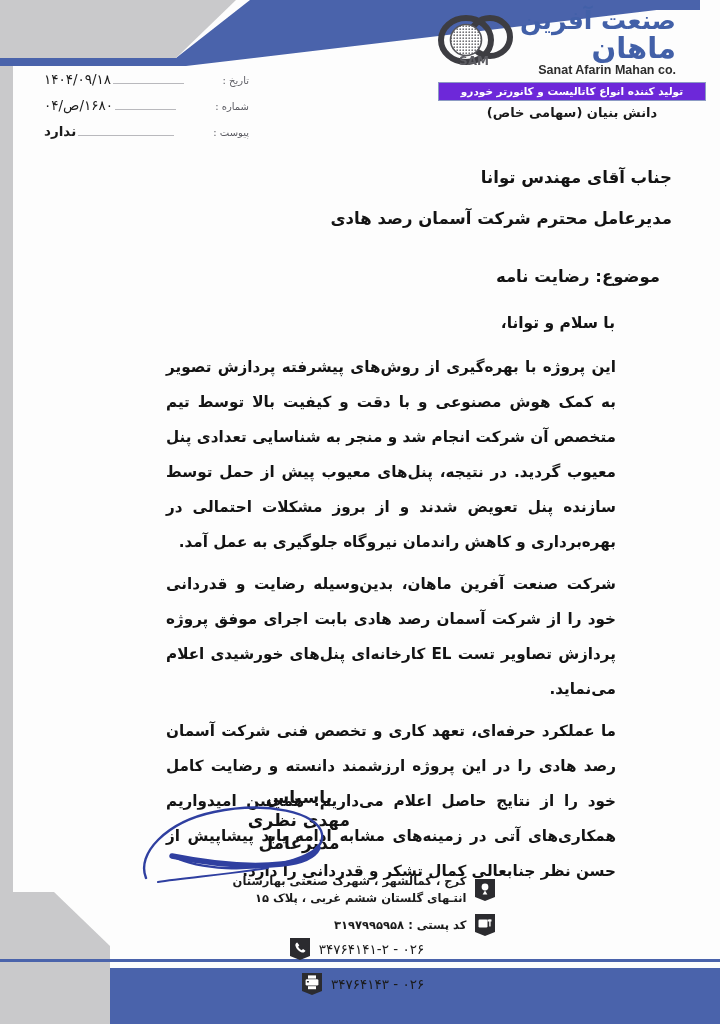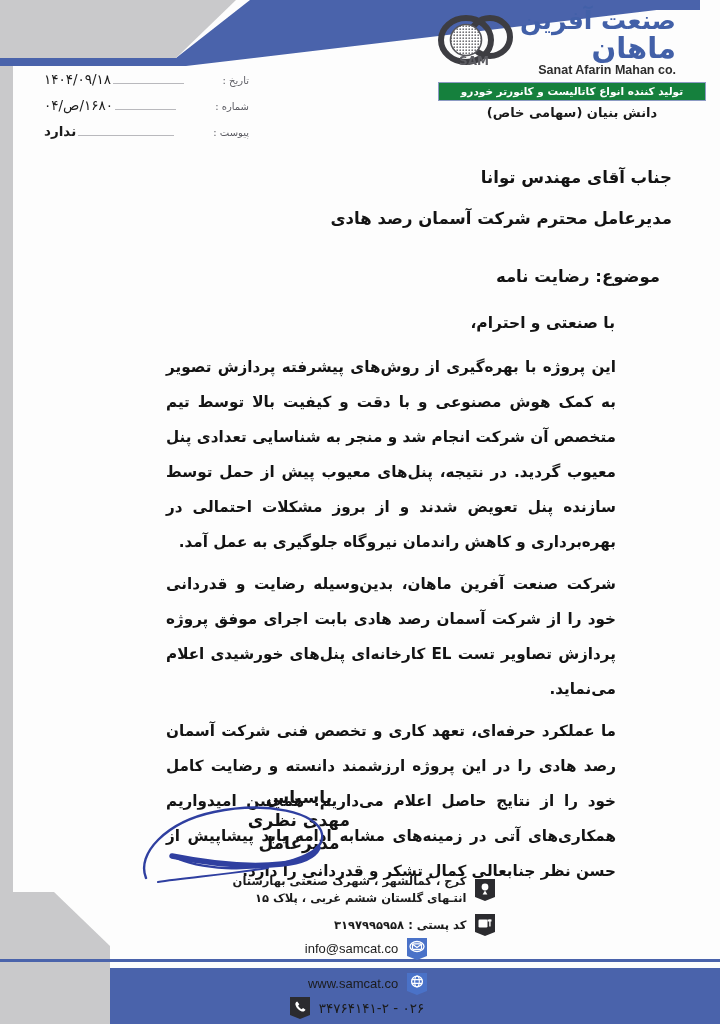--- a/index.html
+++ b/index.html
@@ -127,21 +127,21 @@
     margin-top: 1px;
     white-space: nowrap;
     font-family: "Liberation Sans", sans-serif;
   }
   .logo-mark {
     width: 76px; height: 58px;
     flex: 0 0 auto;
   }
   .lh-blue-bar {
     margin-top: 5px;
-    background: #15803d;
+    background: #6d28d9;
     color: #ffffff;
     font-size: 10.5px;
     font-weight: bold;
     letter-spacing: 1.2px;
     padding: 2px 6px 3px 6px;
     white-space: nowrap;
     border: 1px solid #8d9bc4;
   }
   .lh-sub {
     margin-top: 4px;
@@ -388,21 +388,21 @@
     </div>
   </div>
 
   <div class="addressee">
     <div class="ln">جناب آقای مهندس توانا</div>
     <div class="ln">مدیرعامل محترم شرکت آسمان رصد هادی</div>
   </div>
 
   <div class="subject">موضوع: رضایت نامه</div>
 
-  <div class="salutation">با صنعتی و احترام،</div>
+  <div class="salutation">با سلام و توانا،</div>
 
   <div class="body-block">
     <p class="para">این پروژه با بهره‌گیری از روش‌های پیشرفته پردازش تصویر به کمک هوش مصنوعی و با دقت و کیفیت بالا توسط تیم متخصص آن شرکت انجام شد و منجر به شناسایی تعدادی پنل معیوب گردید. در نتیجه، پنل‌های معیوب پیش از حمل توسط سازنده پنل تعویض شدند و از بروز مشکلات احتمالی در بهره‌برداری و کاهش راندمان نیروگاه جلوگیری به عمل آمد.</p>
     <p class="para">شرکت صنعت آفرین ماهان، بدین‌وسیله رضایت و قدردانی خود را از شرکت آسمان رصد هادی بابت اجرای موفق پروژه پردازش تصاویر تست EL کارخانه‌ای پنل‌های خورشیدی اعلام می‌نماید.</p>
     <p class="para">ما عملکرد حرفه‌ای، تعهد کاری و تخصص فنی شرکت آسمان رصد هادی را در این پروژه ارزشمند دانسته و رضایت کامل خود را از نتایج حاصل اعلام می‌داریم. همچنین امیدواریم همکاری‌های آتی در زمینه‌های مشابه ادامه یابد پیشاپیش از حسن نظر جنابعالی کمال تشکر و قدردانی را دارد.</p>
   </div>
 
   <div class="signature">
     <div class="sig-lines">
       <div>باسپاس</div>
@@ -440,42 +440,20 @@
             <rect x="16.2" y="6.5" width="1.4" height="7" fill="#ffffff"></rect>
           </svg>
           <div class="fc-text fa">
             <span>کد پستی :</span>
             <span>۳۱۹۷۹۹۵۹۵۸</span>
           </div>
         </div>
       </div>
     </div>
 
-    <div class="fc-group g-web">
-      <div class="fc-col">
-        <div class="fc-item">
-          <svg class="fc-icon" viewBox="0 0 24 24">
-            <path d="M2 1 h20 v18 l-10 4 l-10 -4 z" fill="#4a72c8"></path>
-            <ellipse cx="12" cy="9.5" rx="7" ry="5" fill="none" stroke="#ffffff" stroke-width="1.3"></ellipse>
-            <rect x="7.5" y="6.8" width="9" height="5.6" rx="0.8" fill="none" stroke="#ffffff" stroke-width="1.2"></rect>
-            <path d="M7.5 7.2 L12 10.4 L16.5 7.2" fill="none" stroke="#ffffff" stroke-width="1.2"></path>
-          </svg>
-          <div class="fc-text ltr">info@samcat.co</div>
-        </div>
-        <div class="fc-item">
-          <svg class="fc-icon" viewBox="0 0 24 24">
-            <path d="M2 1 h20 v18 l-10 4 l-10 -4 z" fill="#4a72c8"></path>
-            <circle cx="12" cy="9.5" r="5.4" fill="none" stroke="#ffffff" stroke-width="1.3"></circle>
-            <ellipse cx="12" cy="9.5" rx="2.3" ry="5.4" fill="none" stroke="#ffffff" stroke-width="1.1"></ellipse>
-            <path d="M6.8 7.6 h10.4 M6.8 11.4 h10.4" stroke="#ffffff" stroke-width="1.1"></path>
-          </svg>
-          <div class="fc-text ltr">www.samcat.co</div>
-        </div>
-      </div>
-    </div>
 
     <div class="fc-group g-tel">
       <div class="fc-col">
         <div class="fc-item">
           <div class="fc-text num">۰۲۶ - ۳۴۷۶۴۱۴۱-۲</div>
           <svg class="fc-icon" viewBox="0 0 24 24">
             <path d="M2 1 h20 v18 l-10 4 l-10 -4 z" fill="#2b2b2f"></path>
             <path d="M9.2 5.4 c-1.5 0.6 -2.2 2 -1.7 3.6 c0.9 3 3.4 5.5 6.4 6.4
                      c1.6 0.5 3 -0.2 3.6 -1.7 l-2.4 -1.7 l-1.6 1.2
                      c-1.4 -0.8 -2.6 -2 -3.4 -3.4 l1.2 -1.6 z" fill="#ffffff"></path>

